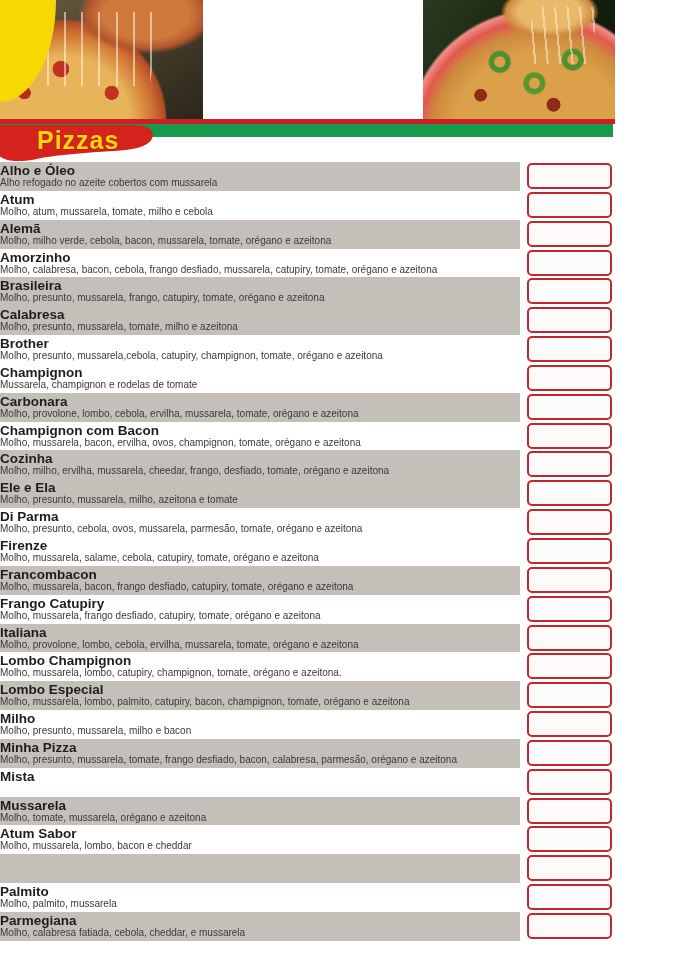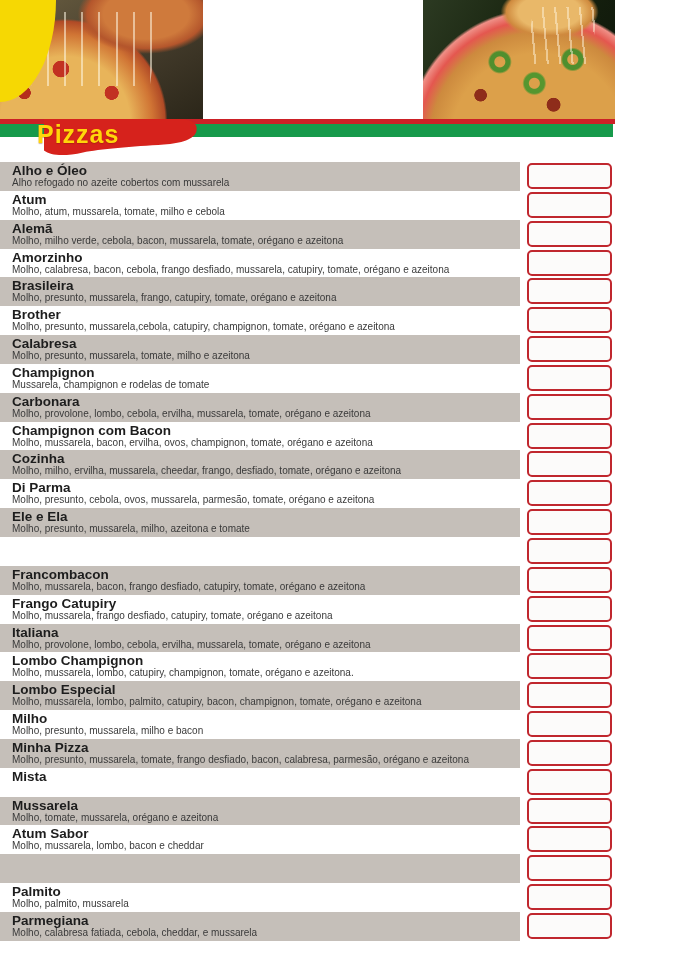--- a/index.html
+++ b/index.html
@@ -64,33 +64,33 @@
 
   .stripe-red{position:absolute;left:0;top:119px;width:615px;height:5px;background:#cc2026;}
   .stripe-green{position:absolute;left:0;top:124px;width:613px;height:13px;background:#169a4b;}
 
   .yellow-wedge{
     position:absolute;left:0;top:0;width:56px;height:102px;
     background:#f6d803;border-radius:0 0 100% 0;z-index:3;
   }
 
   
-  .banner{position:absolute;left:0;top:116px;width:162px;height:44px;z-index:4;padding-left:44px;}
+  .banner{position:absolute;left:0;top:122px;width:162px;height:44px;z-index:4;}
   .banner svg{display:block;}
   .banner-title{
     position:absolute;left:37px;top:4px;
     font-size:25px;font-weight:bold;color:#ffd60a;letter-spacing:1px;
     text-shadow:0 1px 1px rgba(120,30,0,.35);
   }
 
   
   .menu{position:absolute;left:0;top:162px;width:678px;}
   .row{position:relative;width:678px;height:28.85px;}
   .row.gray{background:linear-gradient(to right,#c5bfb9 0 520px,rgba(0,0,0,0) 520px);}
-  .txt{position:absolute;left:12px;top:0;width:500px;}
+  .txt{position:absolute;left:0;top:0;width:500px;}
   .nm{font-size:13.5px;font-weight:bold;color:#1d1d1d;line-height:15px;padding-top:1px;white-space:nowrap;}
   .ds{font-size:10px;color:#3a3a3a;line-height:10px;white-space:nowrap;}
   .price-box{
     position:absolute;left:527px;top:1px;width:85px;height:26px;
     box-sizing:border-box;border:2px solid #c0272e;border-radius:5px;
     background:#fcfbfa;
   }
 </style>
 </head>
 <body>
@@ -145,34 +145,34 @@
       </div>
       <div class="price-box"></div>
     </div>
       <div class="row gray">
       <div class="txt">
         <div class="nm">Brasileira</div>
         <div class="ds">Molho, presunto, mussarela, frango, catupiry, tomate, orégano  e azeitona</div>
       </div>
       <div class="price-box"></div>
     </div>
+      <div class="row gray">
+      <div class="txt">
+        <div class="nm">Calabresa</div>
+        <div class="ds">Molho, presunto, mussarela, tomate, milho e azeitona</div>
+      </div>
+      <div class="price-box"></div>
+    </div>
       <div class="row">
       <div class="txt">
         <div class="nm">Brother</div>
         <div class="ds">Molho, presunto, mussarela,cebola, catupiry, champignon, tomate, orégano e azeitona</div>
       </div>
       <div class="price-box"></div>
     </div>
-      <div class="row gray">
-      <div class="txt">
-        <div class="nm">Calabresa</div>
-        <div class="ds">Molho, presunto, mussarela, tomate, milho e azeitona</div>
-      </div>
-      <div class="price-box"></div>
-    </div>
       <div class="row">
       <div class="txt">
         <div class="nm">Champignon</div>
         <div class="ds">Mussarela, champignon e rodelas de tomate</div>
       </div>
       <div class="price-box"></div>
     </div>
       <div class="row gray">
       <div class="txt">
         <div class="nm">Carbonara</div>
@@ -187,35 +187,39 @@
       </div>
       <div class="price-box"></div>
     </div>
       <div class="row gray">
       <div class="txt">
         <div class="nm">Cozinha</div>
         <div class="ds">Molho, milho, ervilha, mussarela, cheedar, frango, desfiado, tomate, orégano e azeitona</div>
       </div>
       <div class="price-box"></div>
     </div>
+      <div class="row gray">
+      <div class="txt">
+        <div class="nm">Ele e Ela</div>
+        <div class="ds">Molho, presunto, mussarela, milho, azeitona e tomate</div>
+      </div>
+      <div class="price-box"></div>
+    </div>
       <div class="row">
       <div class="txt">
         <div class="nm">Di Parma</div>
         <div class="ds">Molho, presunto, cebola, ovos, mussarela, parmesão, tomate, orégano e azeitona</div>
       </div>
       <div class="price-box"></div>
     </div>
-      <div class="row gray">
-      <div class="txt">
-        <div class="nm">Ele e Ela</div>
-        <div class="ds">Molho, presunto, mussarela, milho, azeitona e tomate</div>
-      </div>
-      <div class="price-box"></div>
-    </div>
-      <div class="row">
+      <div class="row">
+      <div class="txt">
+        <div class="nm">Firenze</div>
+        <div class="ds">Molho, mussarela, salame, cebola, catupiry, tomate, orégano e azeitona</div>
+      </div>
       <div class="price-box"></div>
     </div>
       <div class="row gray">
       <div class="txt">
         <div class="nm">Francombacon</div>
         <div class="ds">Molho, mussarela, bacon, frango desfiado, catupiry, tomate, orégano e azeitona</div>
       </div>
       <div class="price-box"></div>
     </div>
       <div class="row">

